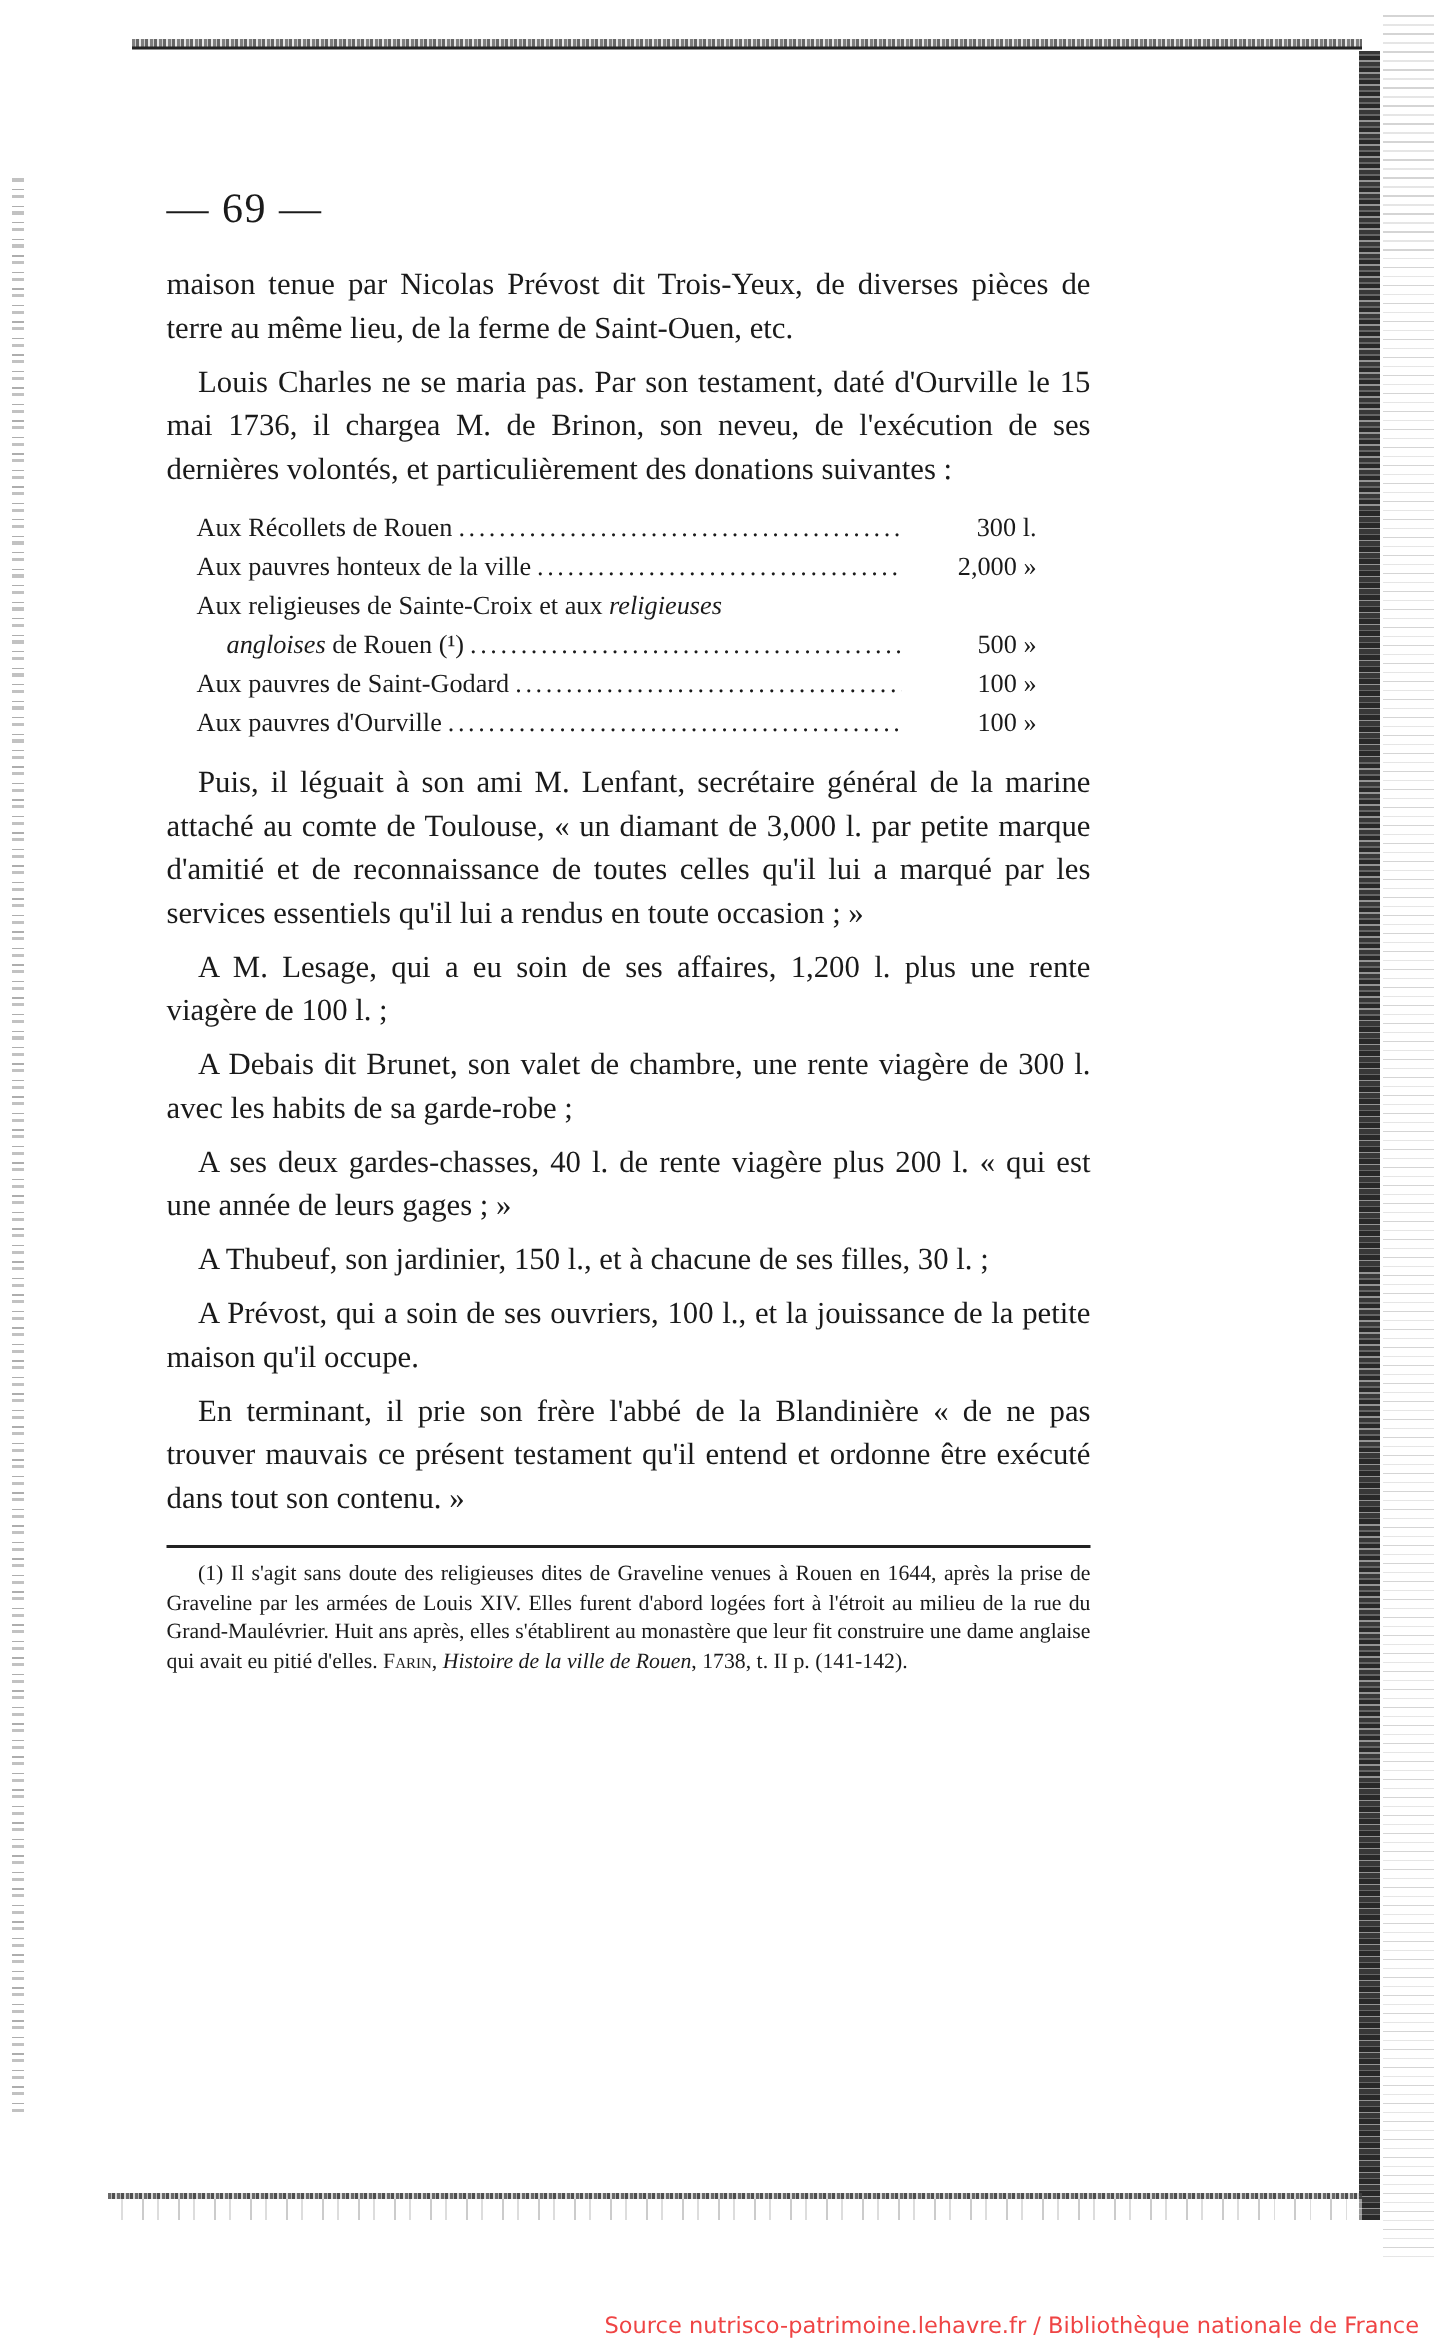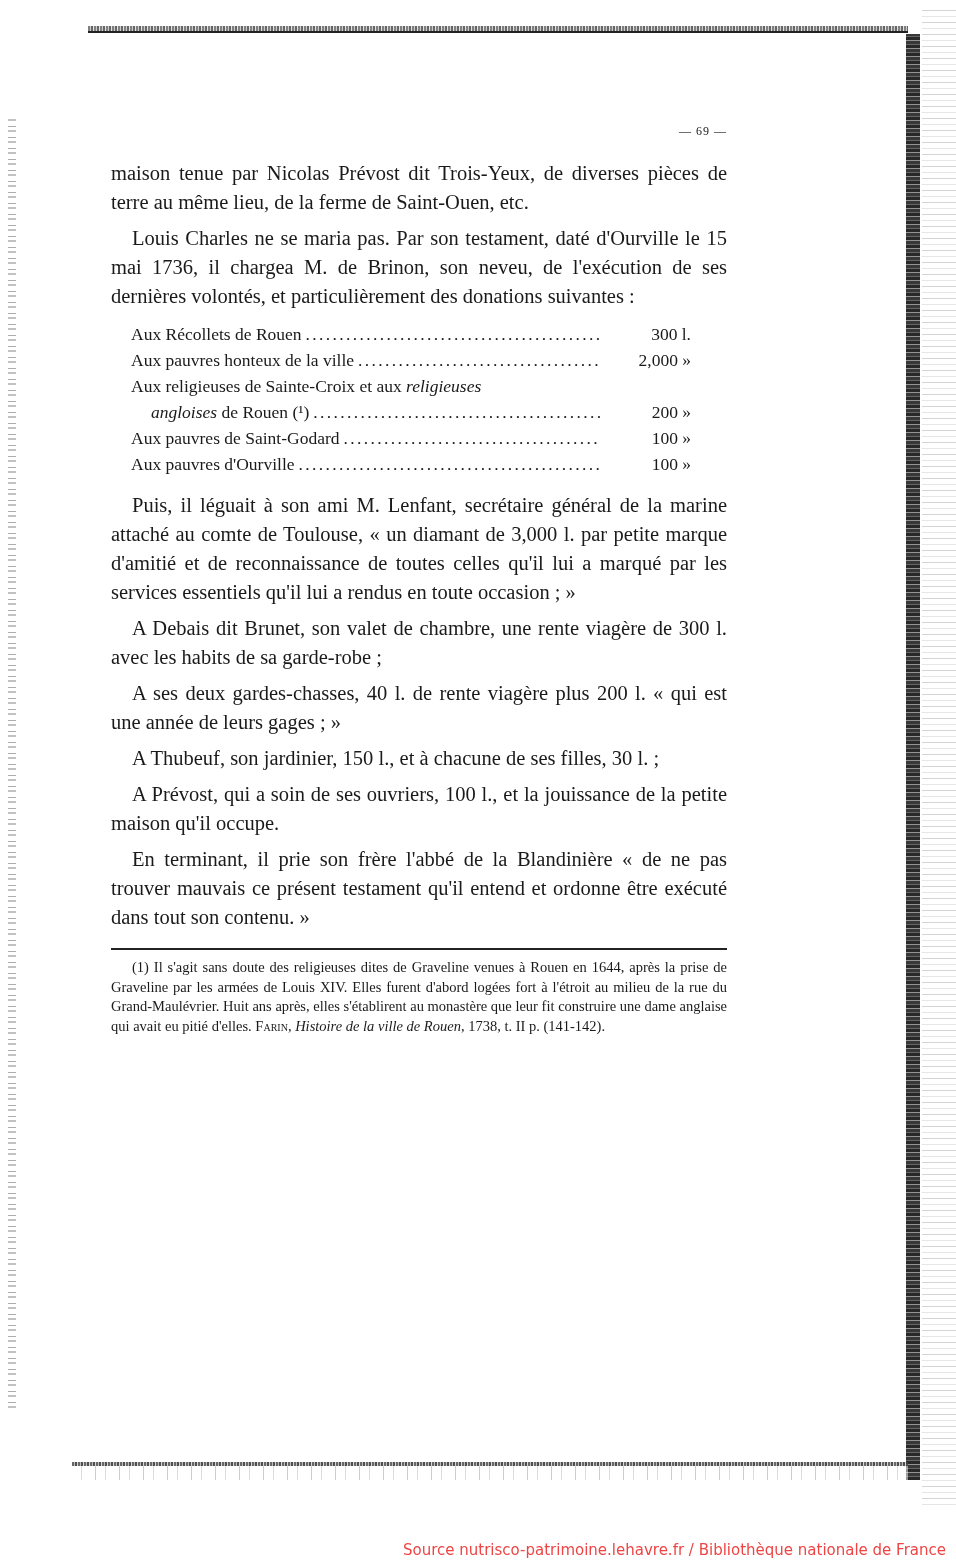--- a/index.html
+++ b/index.html
@@ -17,21 +17,21 @@
     opacity:.5; }
   .scan-left { position:absolute; left:8px; top:118px; width:8px; height:1290px;
     background:repeating-linear-gradient(0deg,#999 0 2px,#fff 2px 5px,#777 5px 6px,#fff 6px 11px);
     opacity:.6; }
   .scan-bottom { position:absolute; left:72px; top:1462px; width:836px; height:4px;
     background:repeating-linear-gradient(90deg,#444 0 2px,#aaa 2px 3px,#222 3px 5px,#ccc 5px 6px); opacity:.8; }
   .scan-bottom-noise { position:absolute; left:72px; top:1466px; width:836px; height:14px;
     background:repeating-linear-gradient(90deg,#fff 0 9px,#bbb 9px 10px,#fff 10px 23px,#999 23px 24px); opacity:.5; }
 
   .page { position:absolute; left:111px; top:124px; width:616px; }
-  .folio { text-align:right; font-size:12px; margin:0 0 20px 0; letter-spacing:1px; }
+  .folio { text-align:left; font-size:28px; margin:0 0 20px 0; letter-spacing:1px; }
   p.body { margin:0 0 7px 0; font-size:20.5px; line-height:29px; text-align:justify; }
   p.body.indent { text-indent:21px; }
   p.body.first { margin-bottom:7px; }
 
   .donations { margin:10px 0 14px 20px; width:560px; font-size:17.5px; line-height:26px; }
   .don-row { display:flex; align-items:flex-start; }
   .don-label { white-space:nowrap; }
   .don-dots { flex:1; overflow:hidden; white-space:nowrap; letter-spacing:2.2px; margin:0 4px; }
   .don-dots::after { content:". . . . . . . . . . . . . . . . . . . . . . . . . . . . . . . . . . . . . . . . . . . . . . . . . . . . . . . . . ."; letter-spacing:-1px; }
   .don-amt { white-space:nowrap; text-align:right; min-width:86px; }
@@ -74,35 +74,36 @@
       <span class="don-label">Aux pauvres honteux de la ville</span>
       <span class="don-dots"></span>
       <span class="don-amt">2,000 »</span>
     </div>
     <div class="don-row head">
       <span class="don-label"><span>Aux religieuses de Sainte-Croix et aux </span><em>religieuses</em></span>
     </div>
     <div class="don-row cont">
       <span class="don-label"><em>angloises</em><span> de Rouen (¹)</span></span>
       <span class="don-dots"></span>
-      <span class="don-amt">200 »</span>
+      <span class="don-amt">500 »</span>
     </div>
     <div class="don-row">
       <span class="don-label">Aux pauvres de Saint-Godard</span>
       <span class="don-dots"></span>
       <span class="don-amt">100 »</span>
     </div>
     <div class="don-row">
       <span class="don-label">Aux pauvres d'Ourville</span>
       <span class="don-dots"></span>
       <span class="don-amt">100 »</span>
     </div>
   </div>
 
   <p class="body indent">Puis, il léguait à son ami M. Lenfant, secrétaire général de la marine attaché au comte de Toulouse, « un diamant de 3,000 l. par petite marque d'amitié et de reconnaissance de toutes celles qu'il lui a marqué par les services essentiels qu'il lui a rendus en toute occasion ; »</p>
+  <p class="body indent">A M. Lesage, qui a eu soin de ses affaires, 1,200 l. plus une rente viagère de 100 l. ;</p>
   <p class="body indent">A Debais dit Brunet, son valet de chambre, une rente viagère de 300 l. avec les habits de sa garde-robe ;</p>
   <p class="body indent">A ses deux gardes-chasses, 40 l. de rente viagère plus 200 l. « qui est une année de leurs gages ; »</p>
   <p class="body indent">A Thubeuf, son jardinier, 150 l., et à chacune de ses filles, 30 l. ;</p>
   <p class="body indent">A Prévost, qui a soin de ses ouvriers, 100 l., et la jouissance de la petite maison qu'il occupe.</p>
   <p class="body indent">En terminant, il prie son frère l'abbé de la Blandinière « de ne pas trouver mauvais ce présent testament qu'il entend et ordonne être exécuté dans tout son contenu. »</p>
 
   <hr class="fn-rule">
   <p class="footnote indent"><span>(1) Il s'agit sans doute des religieuses dites de Graveline venues à Rouen en 1644, après la prise de Graveline par les armées de Louis XIV. Elles furent d'abord logées fort à l'étroit au milieu de la rue du Grand-Maulévrier. Huit ans après, elles s'établirent au monastère que leur fit construire une dame anglaise qui avait eu pitié d'elles. </span><span class="sc">Farin</span><span>, </span><em>Histoire de la ville de Rouen</em><span>, 1738, t. II p. (141-142).</span></p>
 </div>
 

